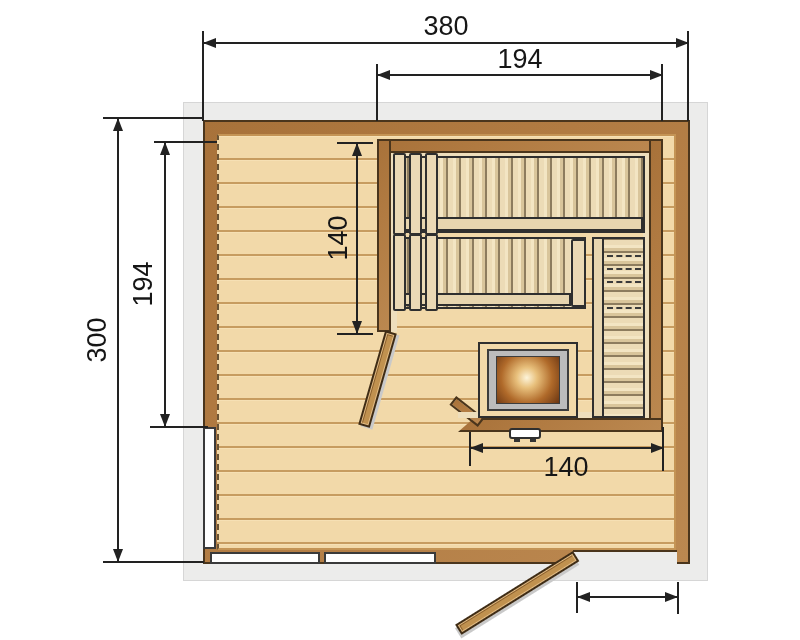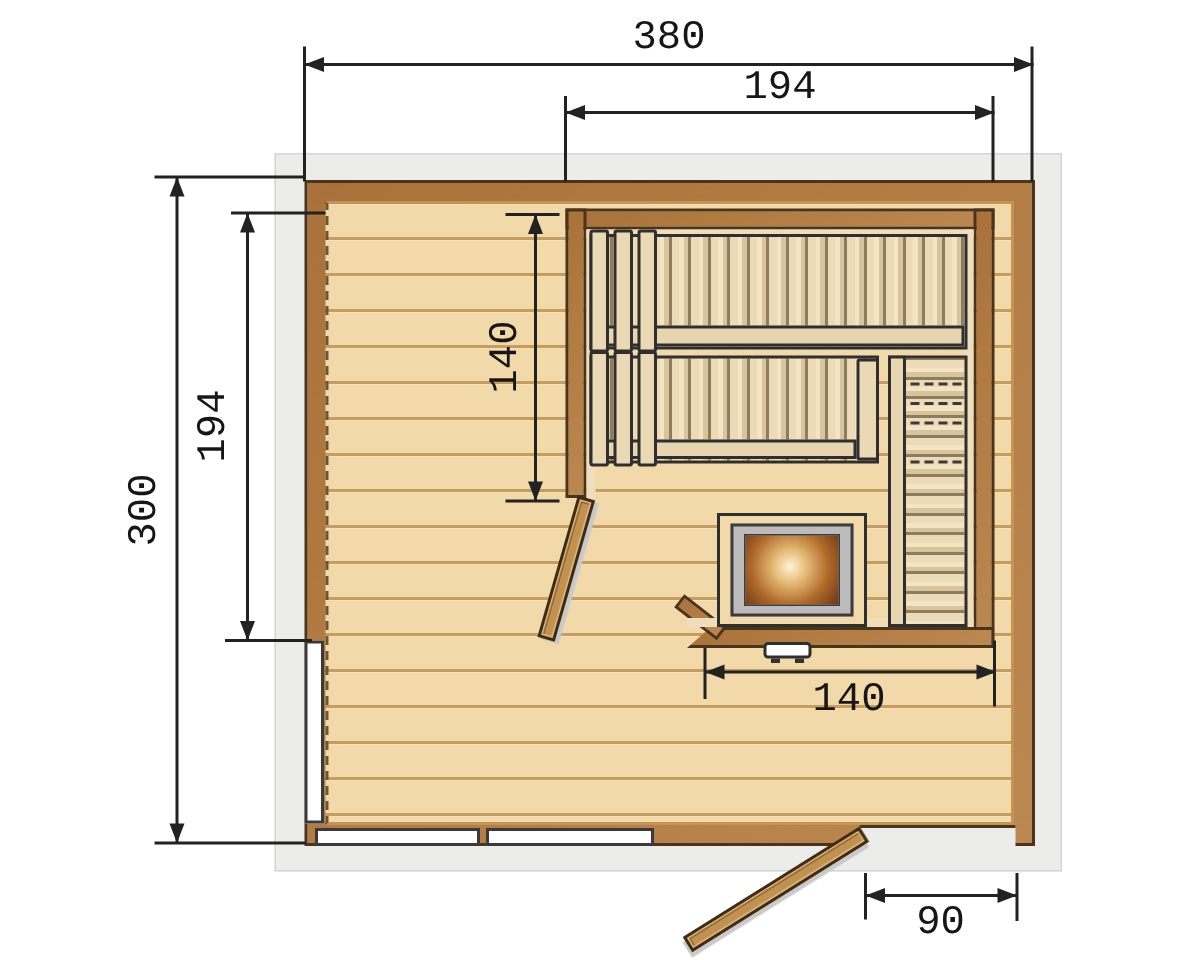--- a/index.html
+++ b/index.html
@@ -2,21 +2,21 @@
 <html style="--wall: #b17b42; --wall-dark: #4a351c; --floor: #f2d9a9; --floor-line: #c79c60; --bench: #ecdbb6; --bench-dark: #2f2f2f; --surround: #ececeb; --dim: #222222; --window: #ffffff; --door: #c0914f; --heater-frame: #bcbcbc;"><head>
 <meta charset="utf-8">
 <style>
   :root{
     --wall:#b17b42; --wall-dark:#4a351c; --floor:#f2d9a9; --floor-line:#c79c60;
     --bench:#ecdbb6; --bench-dark:#2f2f2f; --surround:#ececeb; --dim:#222222;
     --window:#ffffff; --door:#c0914f; --heater-frame:#bcbcbc;
   }
   html,body{margin:0;padding:0;background:#fff;}
   #canvas{position:relative;width:717px;height:640px;background:#fff;overflow:hidden;
-    font-family:Liberation Mono, monospace;}
+    font-family:Liberation Sans, sans-serif;}
   .abs{position:absolute;box-sizing:border-box;}
   
   .surround{background:var(--surround);border:1px solid #d6d6d6;}
   .wall{background:linear-gradient(135deg,#a8723a, var(--wall) 40%, #bb8850);border:2px solid var(--wall-dark);}
   .floor{background:repeating-linear-gradient(180deg,#f6e0b4 0 1px,var(--floor) 1px 22px,var(--floor-line) 22px 24px);
     border:2px solid #c49455;border-left:2px dashed #6b5435;}
   .window{background:var(--window);border:2px solid #3a3a3a;}
   .lightframe{background:#eedebc;}
   .doorleaf{background:var(--door);border:2px solid #3f2c15;
     box-shadow:inset 0 0 0 1px #e3bc84, inset 2px 2px 0 #8a5f2c;}
@@ -127,15 +127,14 @@
   <div class="abs dim-v" style="left:356px;top:143px;height:191px;"></div>
   <div class="abs dim-h" style="left:470px;top:447px;width:194px;"></div>
   <div class="abs dim-h" style="left:577px;top:596px;width:101px;"></div>
 
   <div class="abs dim-label" style="left:406px;top:11px;">380</div>
   <div class="abs dim-label" style="left:480px;top:44px;">194</div>
   <div class="abs dim-label rot" style="left:57px;top:325px;">300</div>
   <div class="abs dim-label rot" style="left:103px;top:269px;">194</div>
   <div class="abs dim-label rot" style="left:298px;top:223px;">140</div>
   <div class="abs dim-label" style="left:526px;top:452px;">140</div>
-  <div class="abs dim-label" style="left:587px;top:601px;">90</div>
 
 </div>
 
 </body></html>

